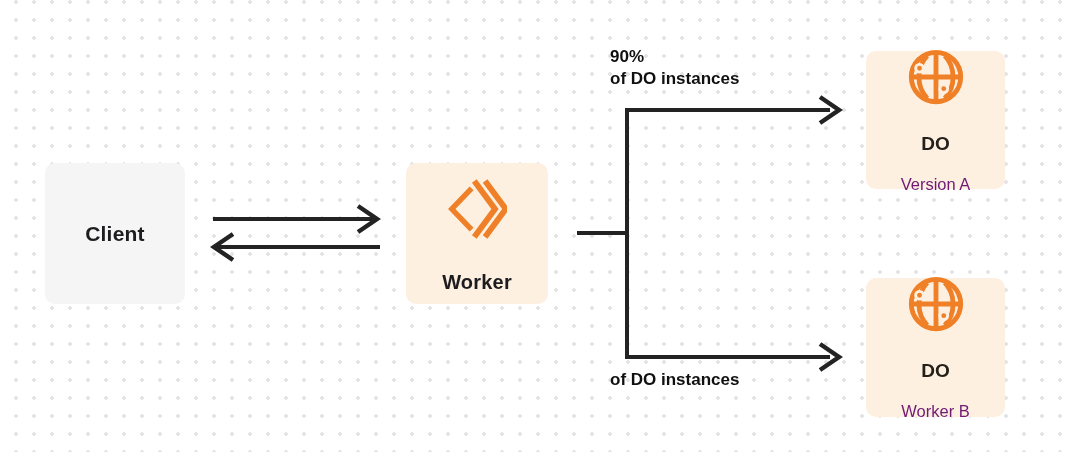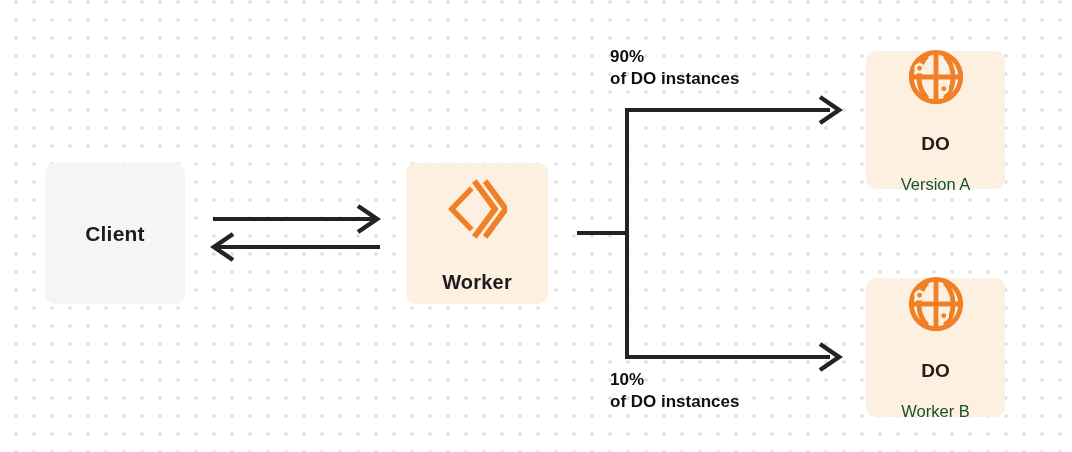--- a/index.html
+++ b/index.html
@@ -23,21 +23,21 @@
   .node--cream{background:#fdf0e1;gap:18px;}
   .client-box{left:45px;top:163px;width:140px;height:141px;}
   .worker-box{left:406px;top:163px;width:142px;height:141px;}
   .doa-box{left:866px;top:51px;width:139px;height:138px;}
   .dob-box{left:866px;top:278px;width:139px;height:139px;}
   .node-label{
     font-size:21px;font-weight:700;color:#1d1d1f;letter-spacing:.2px;
   }
   .worker-box .node-label{margin-top:8px;font-size:20px;}
   .do-title{font-size:19px;font-weight:700;color:#23201b;margin-top:6px;line-height:24px;}
-  .do-subtitle{font-size:16.5px;font-weight:400;color:#14532d;line-height:21px;}
+  .do-subtitle{font-size:16.5px;font-weight:400;color:#701a75;line-height:21px;}
   .icon-wrap{line-height:0;}
   .edges-svg{position:absolute;left:0;top:0;width:1072px;height:452px;}
   .edge-label{
     position:absolute;width:220px;text-align:left;
     font-size:17px;font-weight:700;color:#101010;line-height:22px;
   }
   .edge-label--top{left:610px;top:46px;}
   .edge-label--bottom{left:610px;top:369px;}
 </style>
 </head>
@@ -117,17 +117,16 @@
     </span>
     <div class="do-title">DO</div>
     <div class="do-subtitle">Worker B</div>
   </div>
 
   <div class="edge-label edge-label--top">
     <div>90%</div>
     <div>of DO instances</div>
   </div>
   <div class="edge-label edge-label--bottom">
-    <div>10%</div>
     <div>of DO instances</div>
   </div>
 
 </div>
 
 </body></html>

